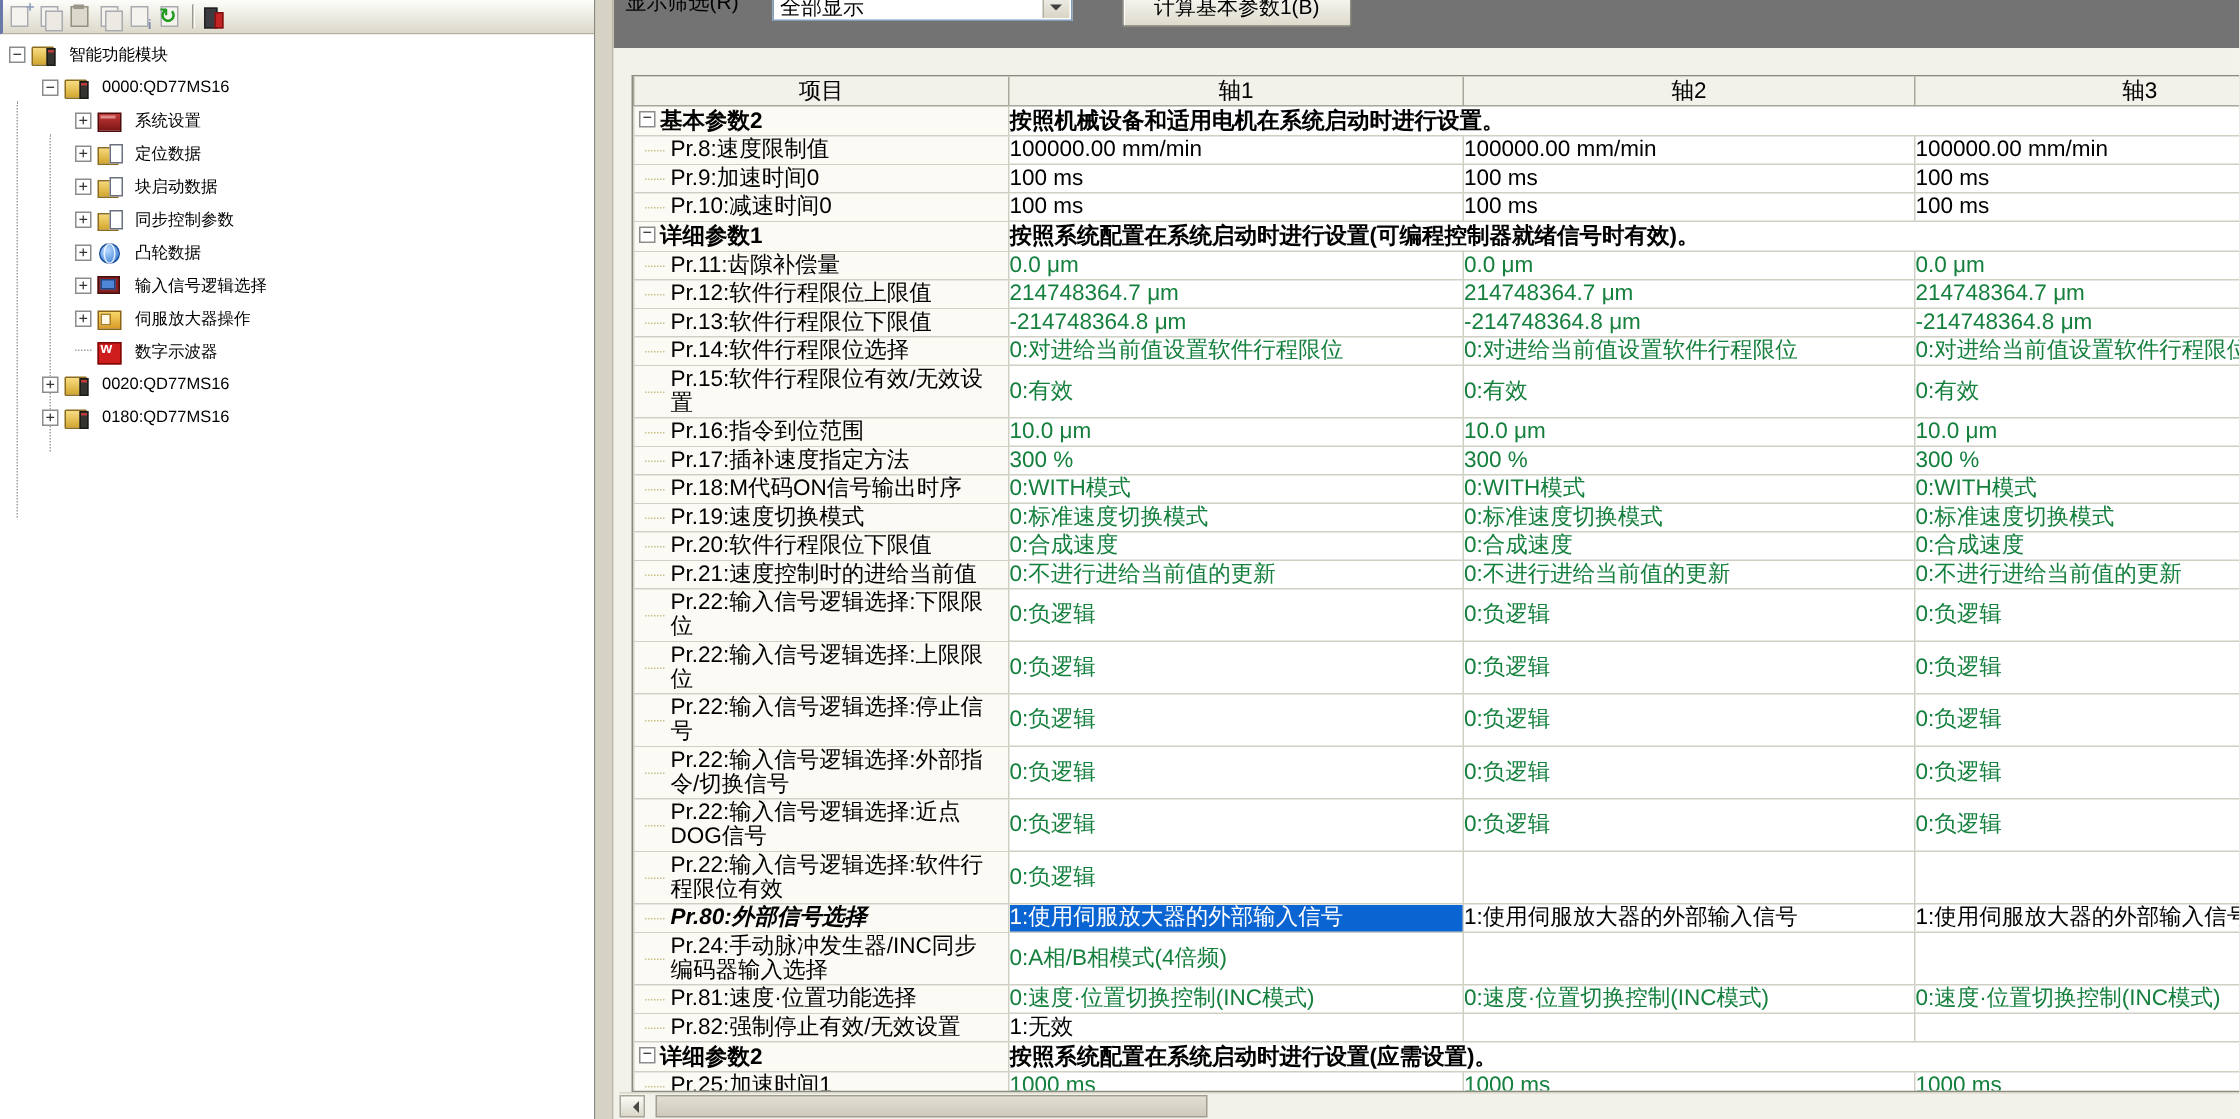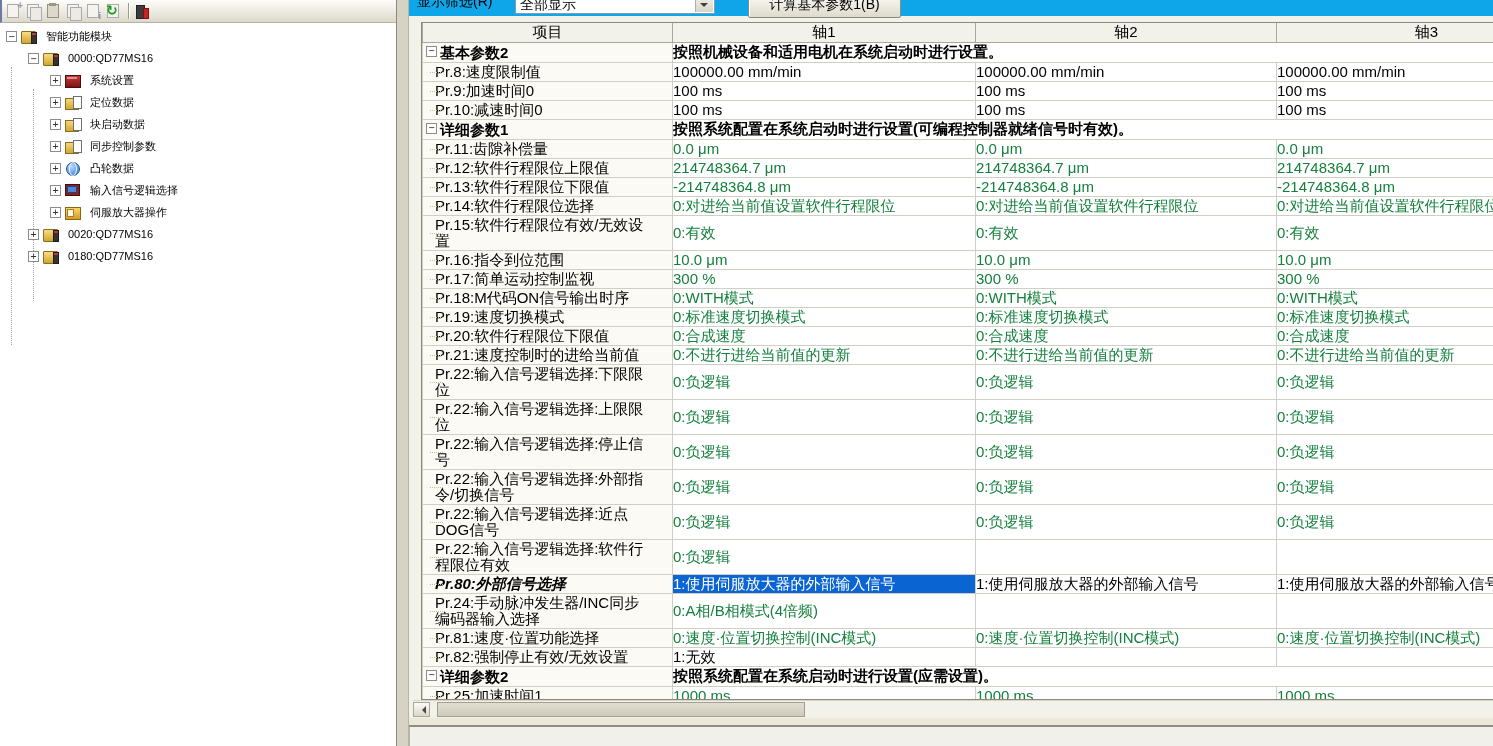--- a/index.html
+++ b/index.html
@@ -49,35 +49,35 @@
   .ti-amp::before{content:"";position:absolute;left:0;top:2px;width:14px;height:11px;background:linear-gradient(#f8d868,#d89a28);border:1px solid #8a6414;}
   .ti-amp::after{content:"";position:absolute;left:2px;top:4px;width:5px;height:6px;background:#fff8e8;border:1px solid #a87e1e;}
   .ti-scope::before{content:"";position:absolute;left:0;top:1px;width:14px;height:13px;background:#cf1d1d;border:1px solid #7a0a0a;}
   .ti-scope::after{content:"w";position:absolute;left:2px;top:0px;color:#fff;font-size:10px;font-weight:bold;}
 
   
   .splitter{width:11px;height:746px;background:#d6d3c4;flex:none;border-right:1px solid #b8b5a6;}
 
   
   .right-panel{position:relative;flex:1;height:746px;background:#f2f1ea;overflow:hidden;}
-  .filter-bar{position:relative;height:16px;background:#0ea5e9;overflow:visible;}
+  .filter-bar{position:relative;height:32px;background:#737373;overflow:visible;}
   .flt-label{position:absolute;left:8px;top:-7px;font-size:14px;color:#000;}
   .combo{position:absolute;left:106px;top:-7px;width:200px;height:21px;background:#fff;border:1px solid #7f9db9;box-sizing:border-box;}
   .combo-val{position:absolute;left:4px;top:2px;font-size:14px;}
   .combo-btn{position:absolute;right:1px;top:1px;bottom:1px;width:17px;background:linear-gradient(#f4f3ee,#d8d5c6);border-left:1px solid #b2afa0;}
   .arr-dn{position:absolute;left:4px;top:8px;width:0;height:0;border:4px solid transparent;border-top-color:#404040;}
   .calc-btn{position:absolute;left:339px;top:-8px;width:153px;height:26px;background:linear-gradient(#fdfdfa,#dedbcc);border:1px solid #8a8a7e;border-radius:2px;box-shadow:inset 1px 1px 0 #fff;font-size:14px;font-family:inherit;color:#000;}
 
-  .grid-wrap{margin-left:12px;margin-top:6px;width:1073px;height:678px;overflow:hidden;border:1px solid #8a8a7e;background:#fff;box-sizing:border-box;}
+  .grid-wrap{margin-left:12px;margin-top:18px;width:1073px;height:678px;overflow:hidden;border:1px solid #8a8a7e;background:#fff;box-sizing:border-box;}
   table.grid{border-collapse:collapse;table-layout:fixed;width:1154px;font-size:15px;}
   table.grid th{height:17px;background:#f2f1ea;border:1px solid #a8a89c;border-top:none;font-weight:normal;text-align:center;font-size:15px;padding:0;}
   table.grid td{border:1px solid #cfcfc3;padding:0;overflow:hidden;vertical-align:middle;}
   tr.rs td{height:18px;} tr.rg td{height:17px;} tr.rd td{height:34px;}
   td.item-cell{background:#fbfaf4;position:relative;}
-  td.item-cell .ilabel{display:block;padding-left:12px;max-width:218px;line-height:16px;color:#000;}
+  td.item-cell .ilabel{display:block;padding-left:24px;max-width:218px;line-height:16px;color:#000;}
   td.item-cell .dash{position:absolute;left:7px;top:50%;width:13px;border-top:1px dotted #c9c189;}
   tr.rg td.item-cell .glabel{font-weight:bold;padding-left:17px;display:block;line-height:16px;}
   .gexp{position:absolute;left:3px;top:3px;width:11px;height:11px;box-sizing:border-box;border:1px solid #8c8c8c;background:#fff;font-size:10px;line-height:8px;text-align:center;color:#333;font-family:"DejaVu Sans Mono",monospace;}
   td.desc-cell{background:#fff;font-weight:bold;padding-left:5px;white-space:nowrap;}
   td.val-cell{background:#fff;padding-left:5px;white-space:nowrap;line-height:18px;}
   td.val-cell.b{color:#15803d;} td.val-cell.k{color:#000000;}
   td.val-cell.sel{background:#0a64d2;color:#fff;}
   .ilabel.bi{font-weight:bold;font-style:italic;}
 
   .hscroll{position:relative;margin-left:4px;width:1081px;height:17px;background:#f2f1ea;border-top:1px solid #d8d5c8;}
@@ -145,20 +145,25 @@
         <div class="tnode lvl2">
           <span class="texp">+</span>
           <span class="ticon ti-monitor"></span>
           <span class="tlabel">输入信号逻辑选择</span>
         </div>
         <div class="tnode lvl2">
           <span class="texp">+</span>
           <span class="ticon ti-amp"></span>
           <span class="tlabel">伺服放大器操作</span>
         </div>
+        <div class="tnode lvl2">
+          <span class="tguide"></span>
+          <span class="ticon ti-scope"></span>
+          <span class="tlabel">数字示波器</span>
+        </div>
         <div class="tnode lvl1">
           <span class="texp">+</span>
           <span class="ticon ti-module"></span>
           <span class="tlabel">0020:QD77MS16</span>
         </div>
         <div class="tnode lvl1">
           <span class="texp">+</span>
           <span class="ticon ti-module"></span>
           <span class="tlabel">0180:QD77MS16</span>
         </div>
@@ -287,21 +292,21 @@
                 <span class="dash"></span>
                 <span class="ilabel">Pr.16:指令到位范围</span>
               </td>
               <td class="val-cell b">10.0 μm</td>
               <td class="val-cell b">10.0 μm</td>
               <td class="val-cell b">10.0 μm</td>
             </tr>
             <tr class="rs">
               <td class="item-cell">
                 <span class="dash"></span>
-                <span class="ilabel">Pr.17:简单运动控制监视</span>
+                <span class="ilabel">Pr.17:插补速度指定方法</span>
               </td>
               <td class="val-cell b">300 %</td>
               <td class="val-cell b">300 %</td>
               <td class="val-cell b">300 %</td>
             </tr>
             <tr class="rs">
               <td class="item-cell">
                 <span class="dash"></span>
                 <span class="ilabel">Pr.18:M代码ON信号输出时序</span>
               </td>

